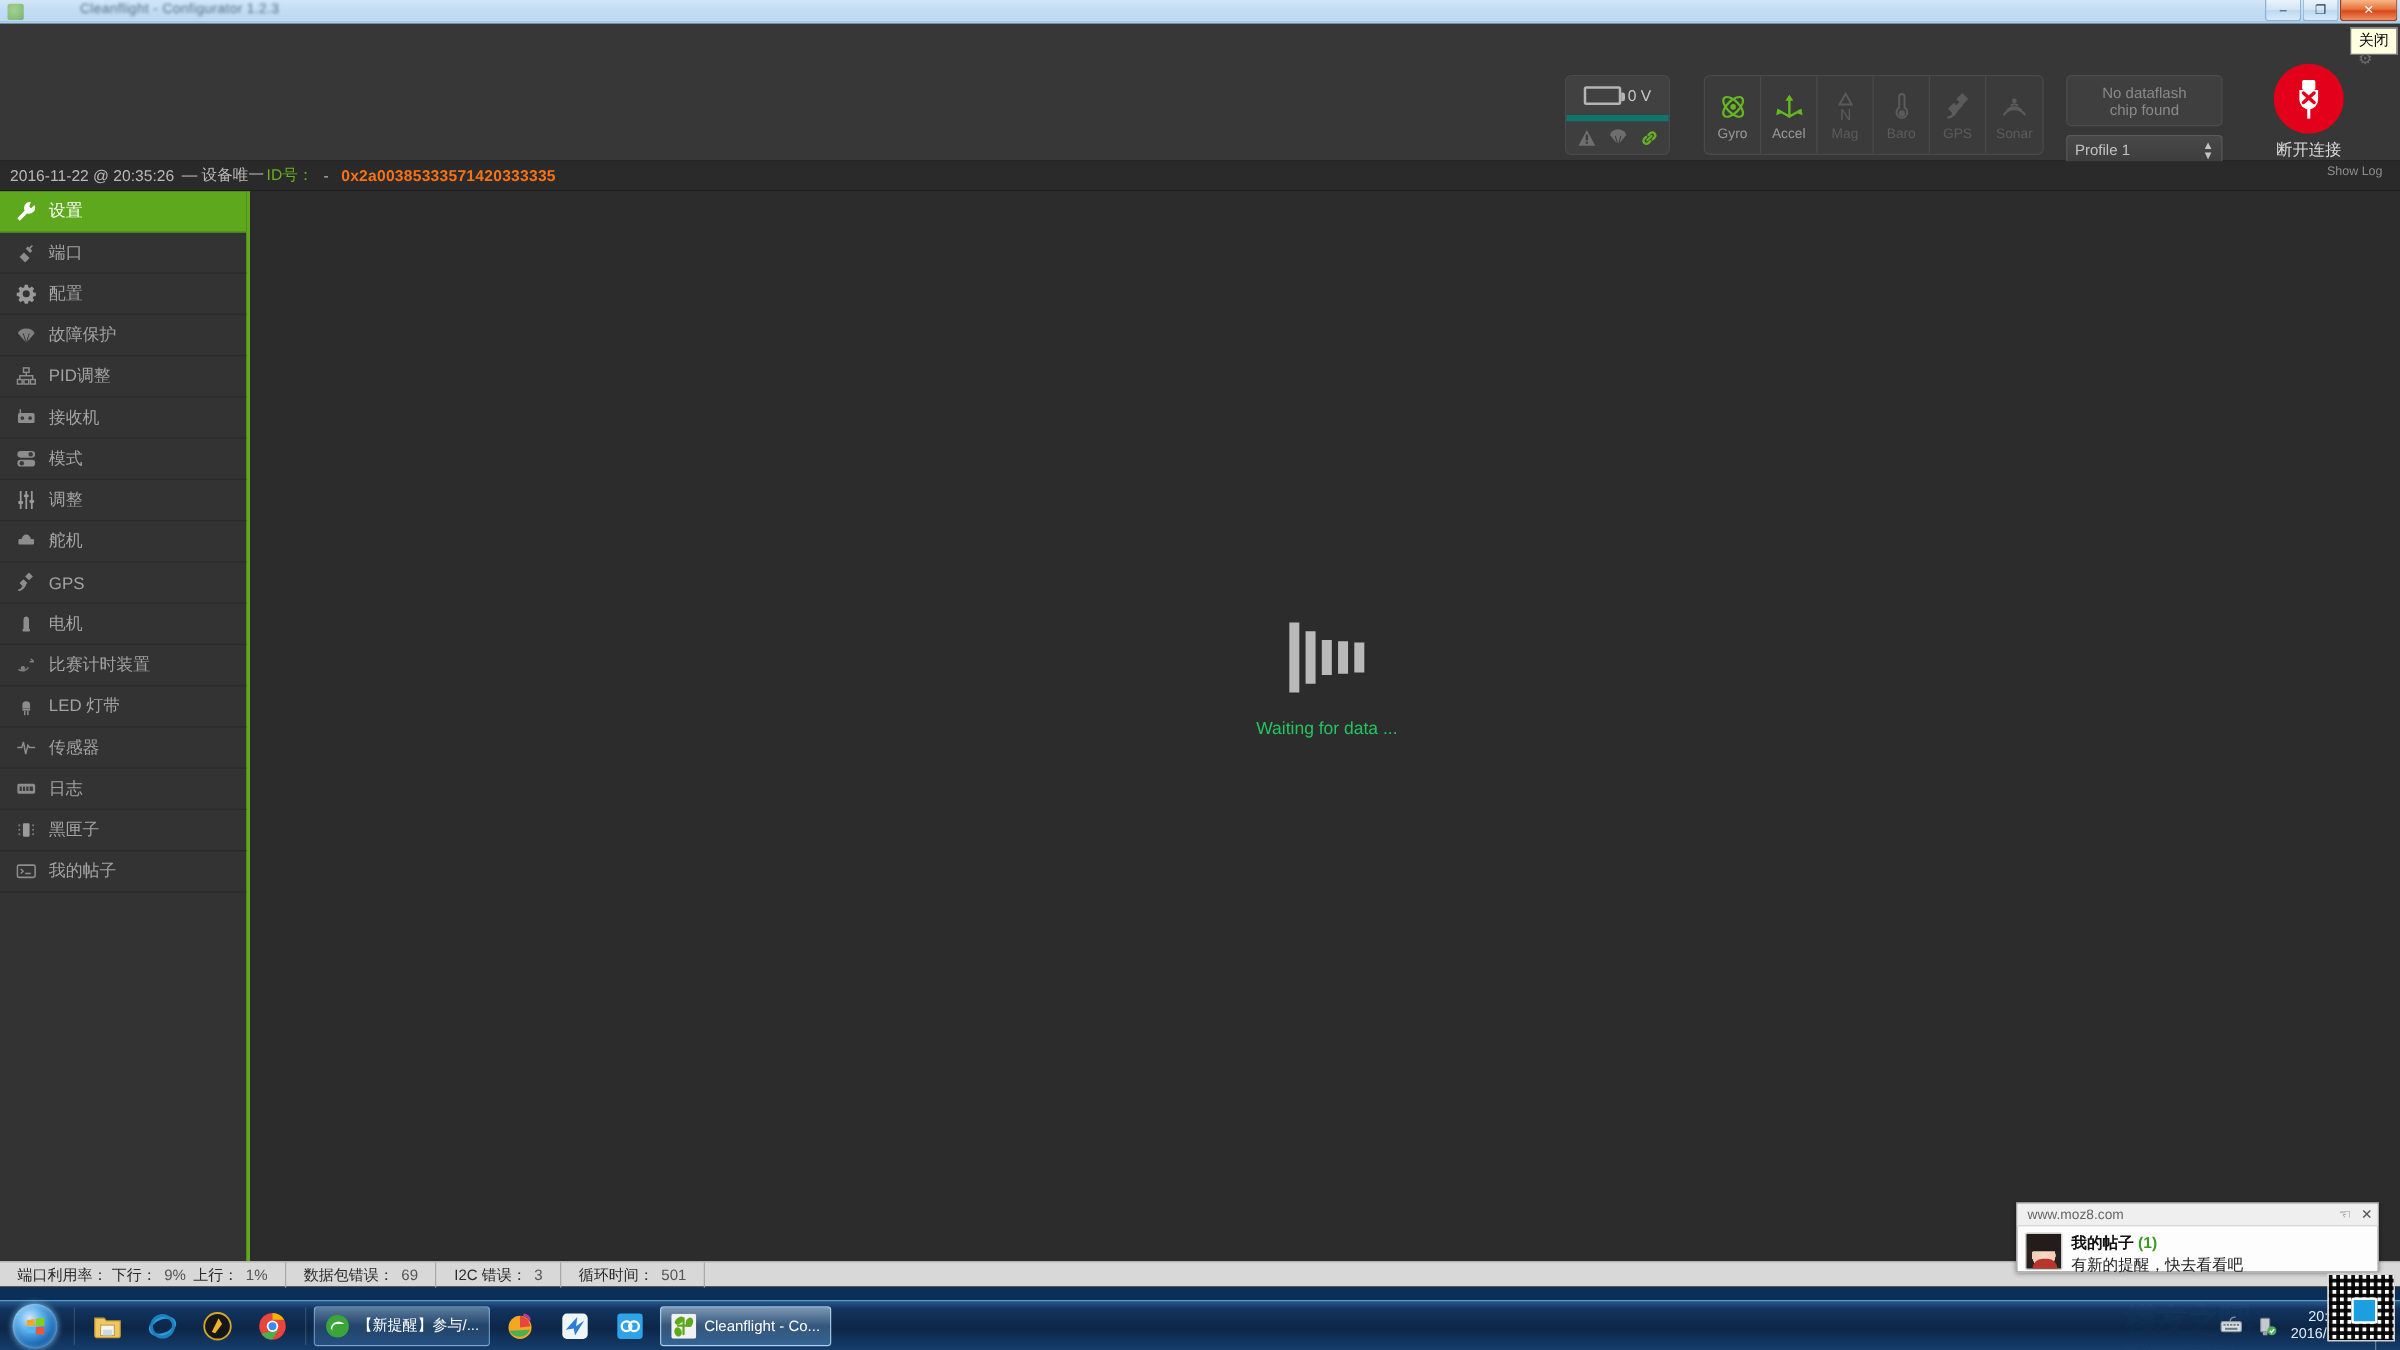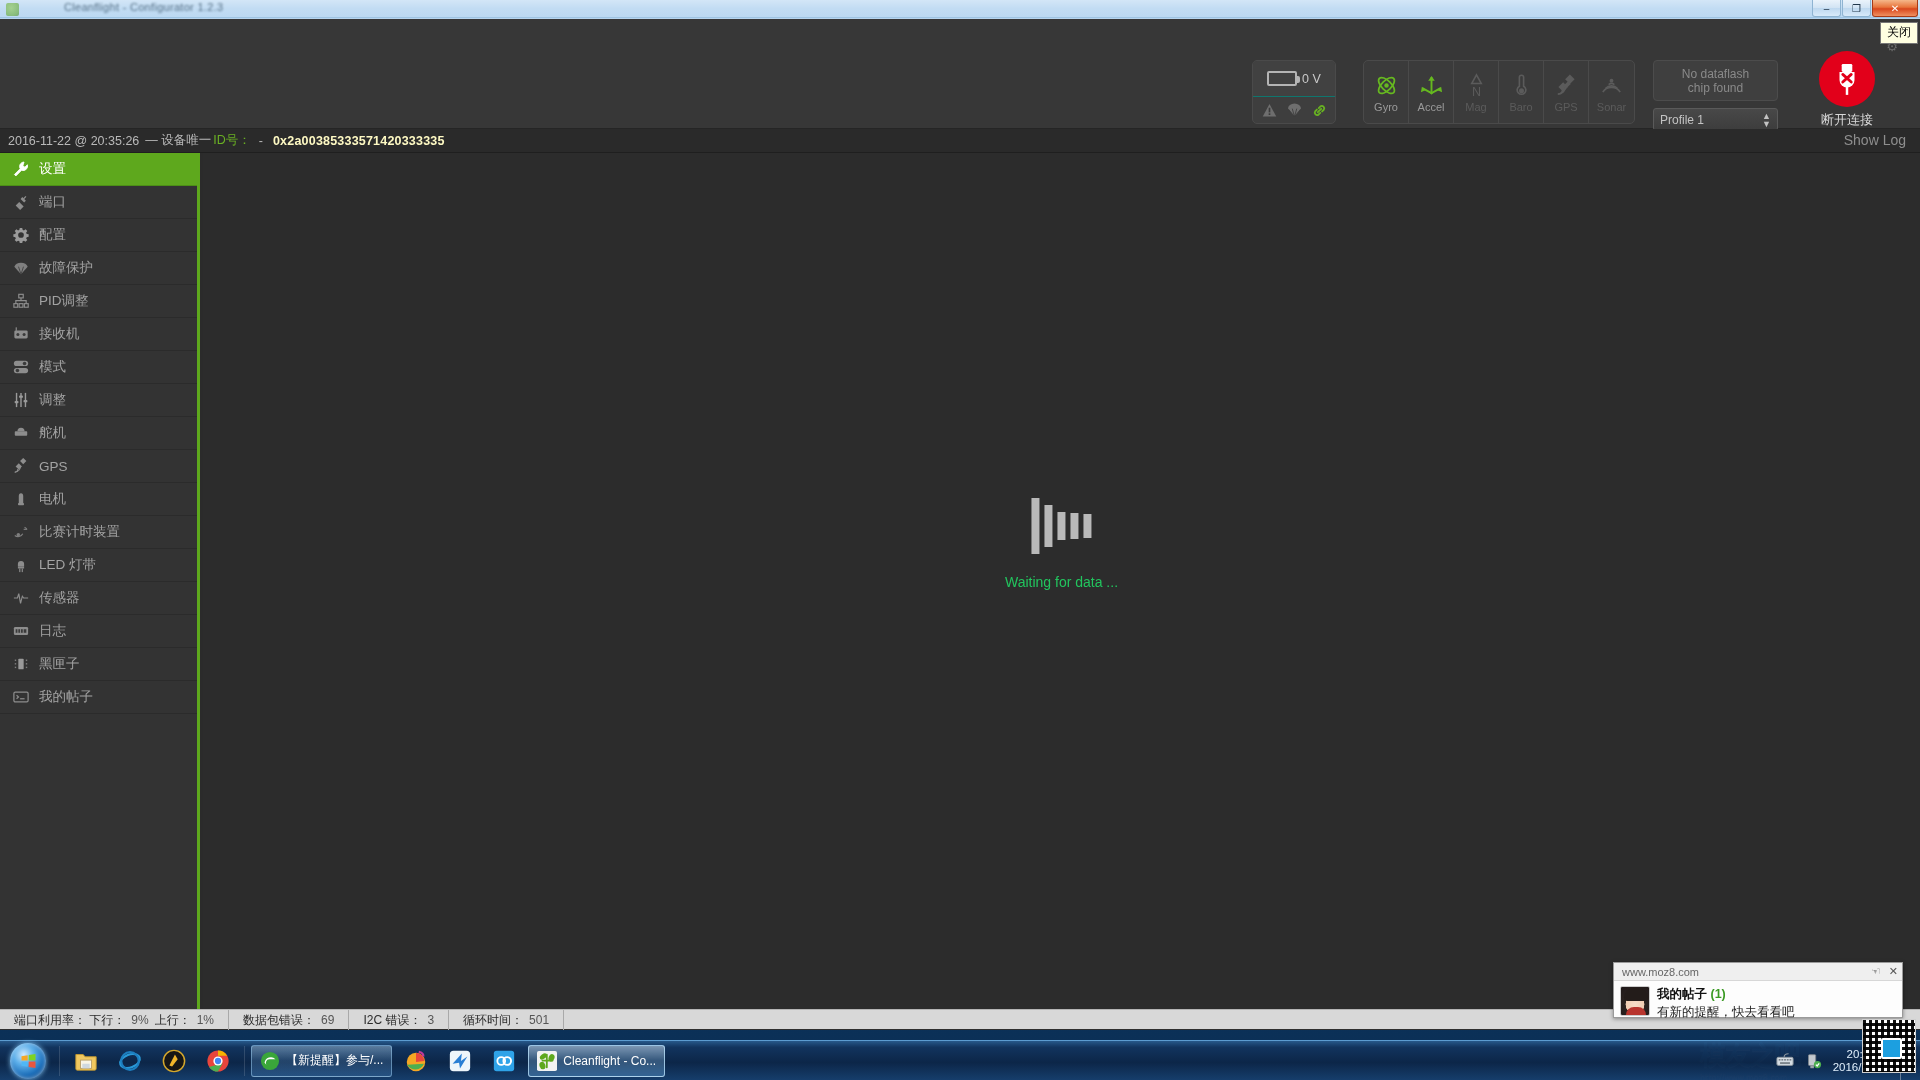--- a/index.html
+++ b/index.html
@@ -84,21 +84,21 @@
   }
 
   
   .batt-box {
     position: absolute; left: 1252px; top: 41px; width: 84px; height: 64px;
     background: #3e3e3e; border: 1px solid #4a4a4a; border-radius: 5px;
     overflow: hidden;
   }
   .batt-row {
     height: 36px; display: flex; align-items: center; justify-content: center;
-    gap: 5px; border-bottom: 1px solid #0f766e; background: #414141;
+    gap: 5px; border-bottom: 5px solid #0f766e; background: #414141;
   }
   .batt-icon {
     width: 30px; height: 15px; border: 2px solid #b4b4b4; border-radius: 2px;
     position: relative;
   }
   .batt-icon::after {
     content:''; position:absolute; right:-5px; top:3px; width:3px; height:7px;
     background:#b4b4b4; border-radius:0 2px 2px 0;
   }
   .batt-v { font-size: 12.5px; color: #c9c9c9; }
@@ -147,23 +147,23 @@
   .disc-label { margin-top: 4px; font-size: 13px; color: #d8d8d8; }
 
   
   .infobar {
     position: relative; height: 24px; background: #2a2a2a;
     border-bottom: 1px solid #1f1f1f;
     display: flex; align-items: center; padding-left: 8px;
     font-size: 12.5px; color: #b9b9b9; white-space: nowrap;
   }
   .infobar .idlbl { color: #6ab023; }
-  .infobar .idval { color: #fef9c3; font-weight: bold; letter-spacing: .2px; margin-left: 10px; }
+  .infobar .idval { color: #f97316; font-weight: bold; letter-spacing: .2px; margin-left: 10px; }
   .showlog {
-    position: absolute; right: 14px; top: 3px; font-size: 14px; color: #8e8e8e;
+    position: absolute; right: 14px; top: 3px; font-size: 10px; color: #8e8e8e;
   }
 
   
   .body { position: relative; height: 856px; background: #2b2b2b; }
   .sidebar {
     position: absolute; left: 0; top: 0; width: 200px; height: 856px;
     background: #333333; border-right: 3px solid #5ea81d;
   }
   .navitem {
     height: 33px; display: flex; align-items: center; gap: 10px;

